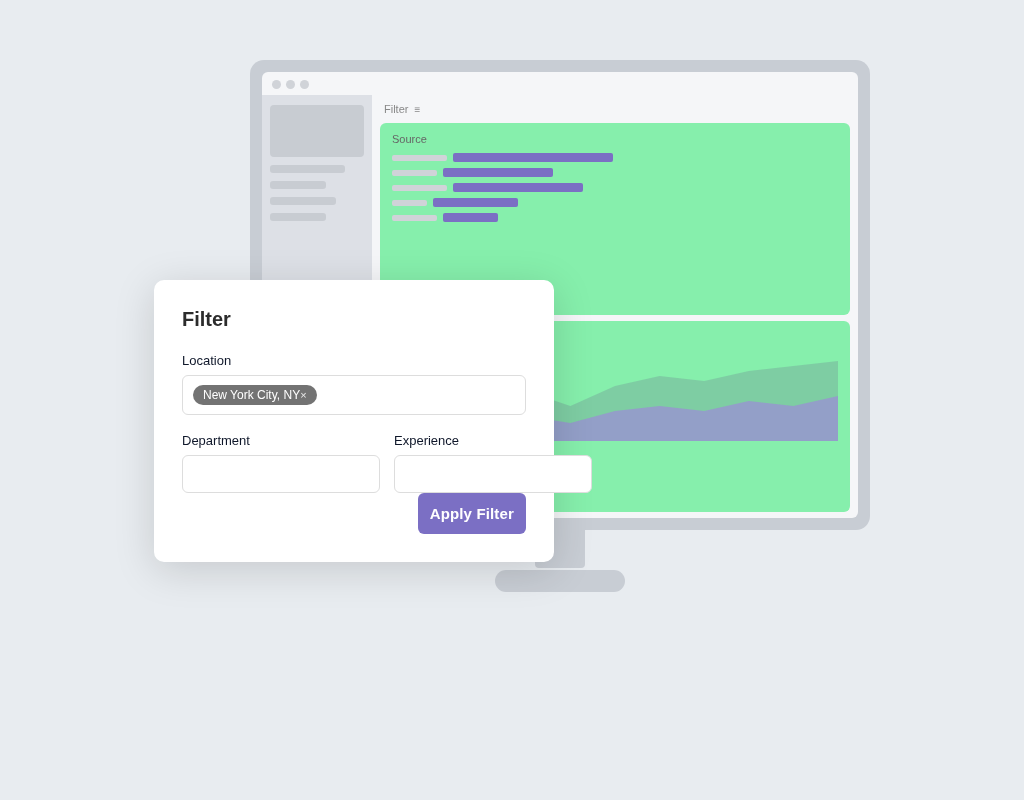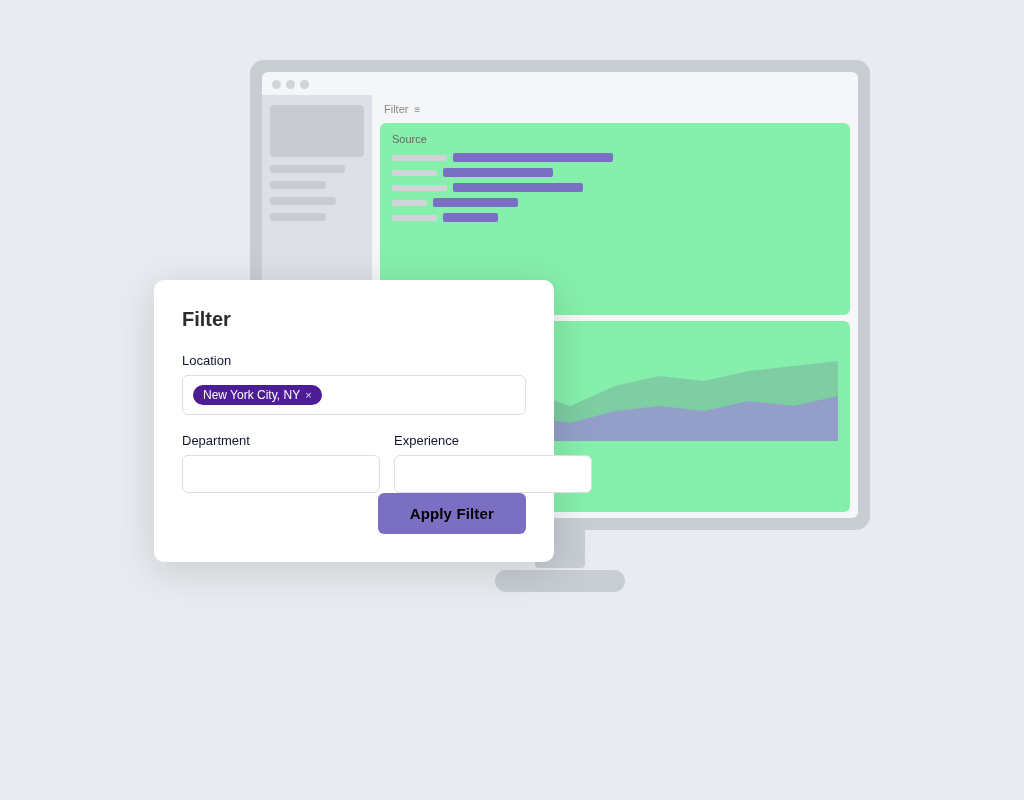--- a/index.html
+++ b/index.html
@@ -242,22 +242,21 @@
       padding: 6px 10px;
       display: flex;
       align-items: center;
       gap: 8px;
       margin-bottom: 18px;
     }
 
     .tag {
       display: inline-flex;
       align-items: center;
-      gap: 5px;
-      background: #4c1d95;
+      background: #737373;
       color: #fff;
       border-radius: 20px;
       padding: 3px 10px;
       font-size: 12px;
       font-weight: 500;
     }
 
     .tag-close {
       font-size: 11px;
       cursor: pointer;
@@ -283,24 +282,24 @@
       font-size: 13px;
       color: #333;
       background: #fff;
       outline: none;
     }
 
     .apply-btn {
       display: block;
       margin-left: auto;
       background: #7b6fc4;
-      color: #000000;
+      color: #ffffff;
       border: none;
       border-radius: 6px;
-      padding: 12px 32px;
+      padding: 12px 12px;
       font-size: 15px;
       font-weight: 600;
       cursor: pointer;
       letter-spacing: 0.01em;
     }
   </style>
 </head>
 <body>
 
 <div class="scene">

